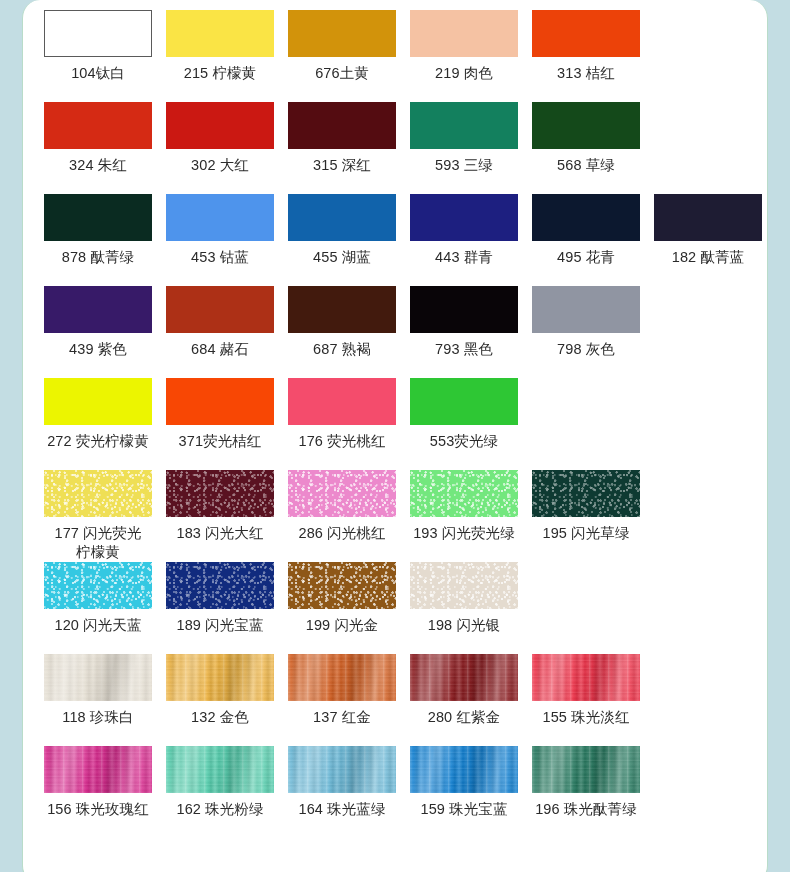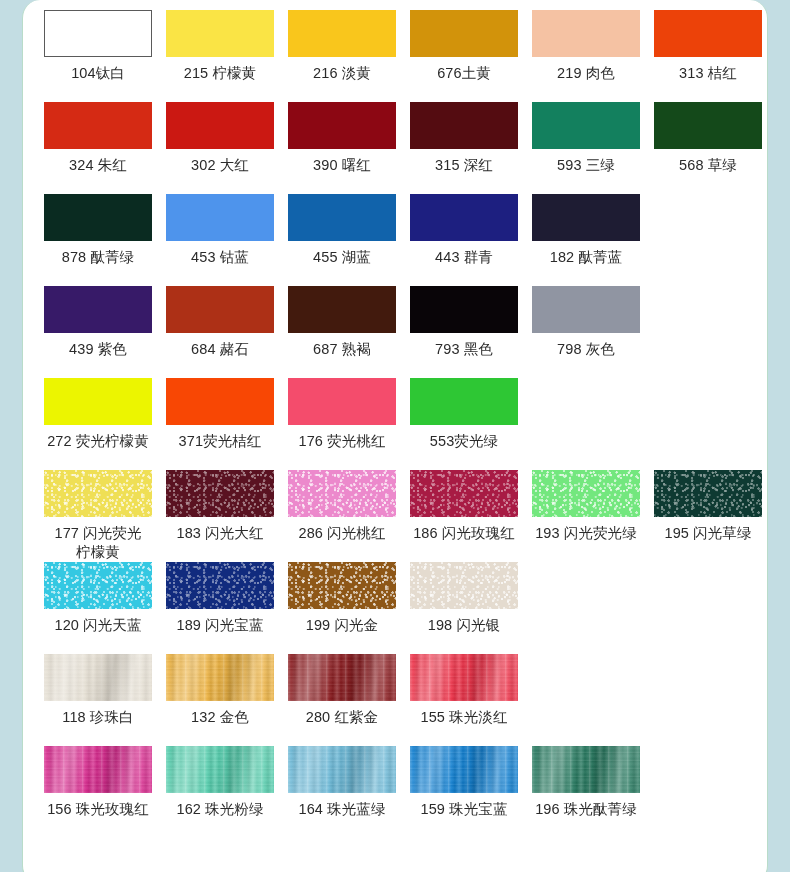--- a/index.html
+++ b/index.html
@@ -107,24 +107,20 @@
       <div class="row">
         <div class="cell">
           <div class="swatch outlined" title="钛白" style="background: rgb(255, 255, 255);"></div>
           <div class="label">104钛白</div>
         </div>
         <div class="cell">
           <div class="swatch" title="柠檬黄" style="background: rgb(250, 228, 69);"></div>
           <div class="label">215 柠檬黄</div>
         </div>
         <div class="cell">
-          <div class="swatch" title="淡黄" style="background: rgb(249, 198, 28);"></div>
-          <div class="label">216 淡黄</div>
-        </div>
-        <div class="cell">
           <div class="swatch" title="土黄" style="background: rgb(210, 147, 11);"></div>
           <div class="label">676土黄</div>
         </div>
         <div class="cell">
           <div class="swatch" title="肉色" style="background: rgb(245, 194, 163);"></div>
           <div class="label">219 肉色</div>
         </div>
         <div class="cell">
           <div class="swatch" title="桔红" style="background: rgb(236, 66, 9);"></div>
           <div class="label">313 桔红</div>
@@ -133,24 +129,20 @@
       <div class="row">
         <div class="cell">
           <div class="swatch" title="朱红" style="background: rgb(213, 42, 20);"></div>
           <div class="label">324 朱红</div>
         </div>
         <div class="cell">
           <div class="swatch" title="大红" style="background: rgb(203, 24, 18);"></div>
           <div class="label">302 大红</div>
         </div>
         <div class="cell">
-          <div class="swatch" title="曙红" style="background: rgb(140, 7, 19);"></div>
-          <div class="label">390 曙红</div>
-        </div>
-        <div class="cell">
           <div class="swatch" title="深红" style="background: rgb(84, 12, 17);"></div>
           <div class="label">315 深红</div>
         </div>
         <div class="cell">
           <div class="swatch" title="三绿" style="background: rgb(19, 128, 94);"></div>
           <div class="label">593 三绿</div>
         </div>
         <div class="cell">
           <div class="swatch" title="草绿" style="background: rgb(20, 73, 26);"></div>
           <div class="label">568 草绿</div>
@@ -165,20 +157,24 @@
           <div class="swatch" title="钴蓝" style="background: rgb(78, 148, 236);"></div>
           <div class="label">453 钴蓝</div>
         </div>
         <div class="cell">
           <div class="swatch" title="湖蓝" style="background: rgb(17, 99, 171);"></div>
           <div class="label">455 湖蓝</div>
         </div>
         <div class="cell">
           <div class="swatch" title="群青" style="background: rgb(29, 31, 128);"></div>
           <div class="label">443 群青</div>
+        </div>
+        <div class="cell">
+          <div class="swatch" title="花青" style="background: rgb(12, 24, 47);"></div>
+          <div class="label">495 花青</div>
         </div>
         <div class="cell">
           <div class="swatch" title="酞菁蓝" style="background: rgb(30, 28, 51);"></div>
           <div class="label">182 酞菁蓝</div>
         </div>
       </div>
       <div class="row">
         <div class="cell">
           <div class="swatch" title="紫色" style="background: rgb(55, 26, 104);"></div>
           <div class="label">439 紫色</div>
@@ -226,24 +222,20 @@
         </div>
         <div class="cell">
           <div class="swatch tex-glitter tex-glitter-dark" title="闪光大红" style="background: rgb(90, 18, 33);"></div>
           <div class="label">183 闪光大红</div>
         </div>
         <div class="cell">
           <div class="swatch tex-glitter" title="闪光桃红" style="background: rgb(236, 137, 204);"></div>
           <div class="label">286 闪光桃红</div>
         </div>
         <div class="cell">
-          <div class="swatch tex-glitter tex-glitter-dark" title="闪光玫瑰红" style="background: rgb(168, 27, 68);"></div>
-          <div class="label">186 闪光玫瑰红</div>
-        </div>
-        <div class="cell">
           <div class="swatch tex-glitter" title="闪光荧光绿" style="background: rgb(115, 231, 126);"></div>
           <div class="label">193 闪光荧光绿</div>
         </div>
         <div class="cell">
           <div class="swatch tex-glitter tex-glitter-dark" title="闪光草绿" style="background: rgb(14, 58, 50);"></div>
           <div class="label">195 闪光草绿</div>
         </div>
       </div>
       <div class="row">
         <div class="cell">
@@ -264,20 +256,24 @@
         </div>
       </div>
       <div class="row">
         <div class="cell">
           <div class="swatch tex-brush tex-brush-soft sheen" title="珍珠白" style="background: rgb(231, 225, 213);"></div>
           <div class="label">118 珍珠白</div>
         </div>
         <div class="cell">
           <div class="swatch tex-brush sheen" title="金色" style="background: rgb(239, 179, 63);"></div>
           <div class="label">132 金色</div>
+        </div>
+        <div class="cell">
+          <div class="swatch tex-brush sheen" title="红金" style="background: rgb(212, 95, 33);"></div>
+          <div class="label">137 红金</div>
         </div>
         <div class="cell">
           <div class="swatch tex-brush sheen" title="红紫金" style="background: rgb(138, 25, 29);"></div>
           <div class="label">280 红紫金</div>
         </div>
         <div class="cell">
           <div class="swatch tex-brush sheen" title="珠光淡红" style="background: rgb(239, 48, 71);"></div>
           <div class="label">155 珠光淡红</div>
         </div>
       </div>

